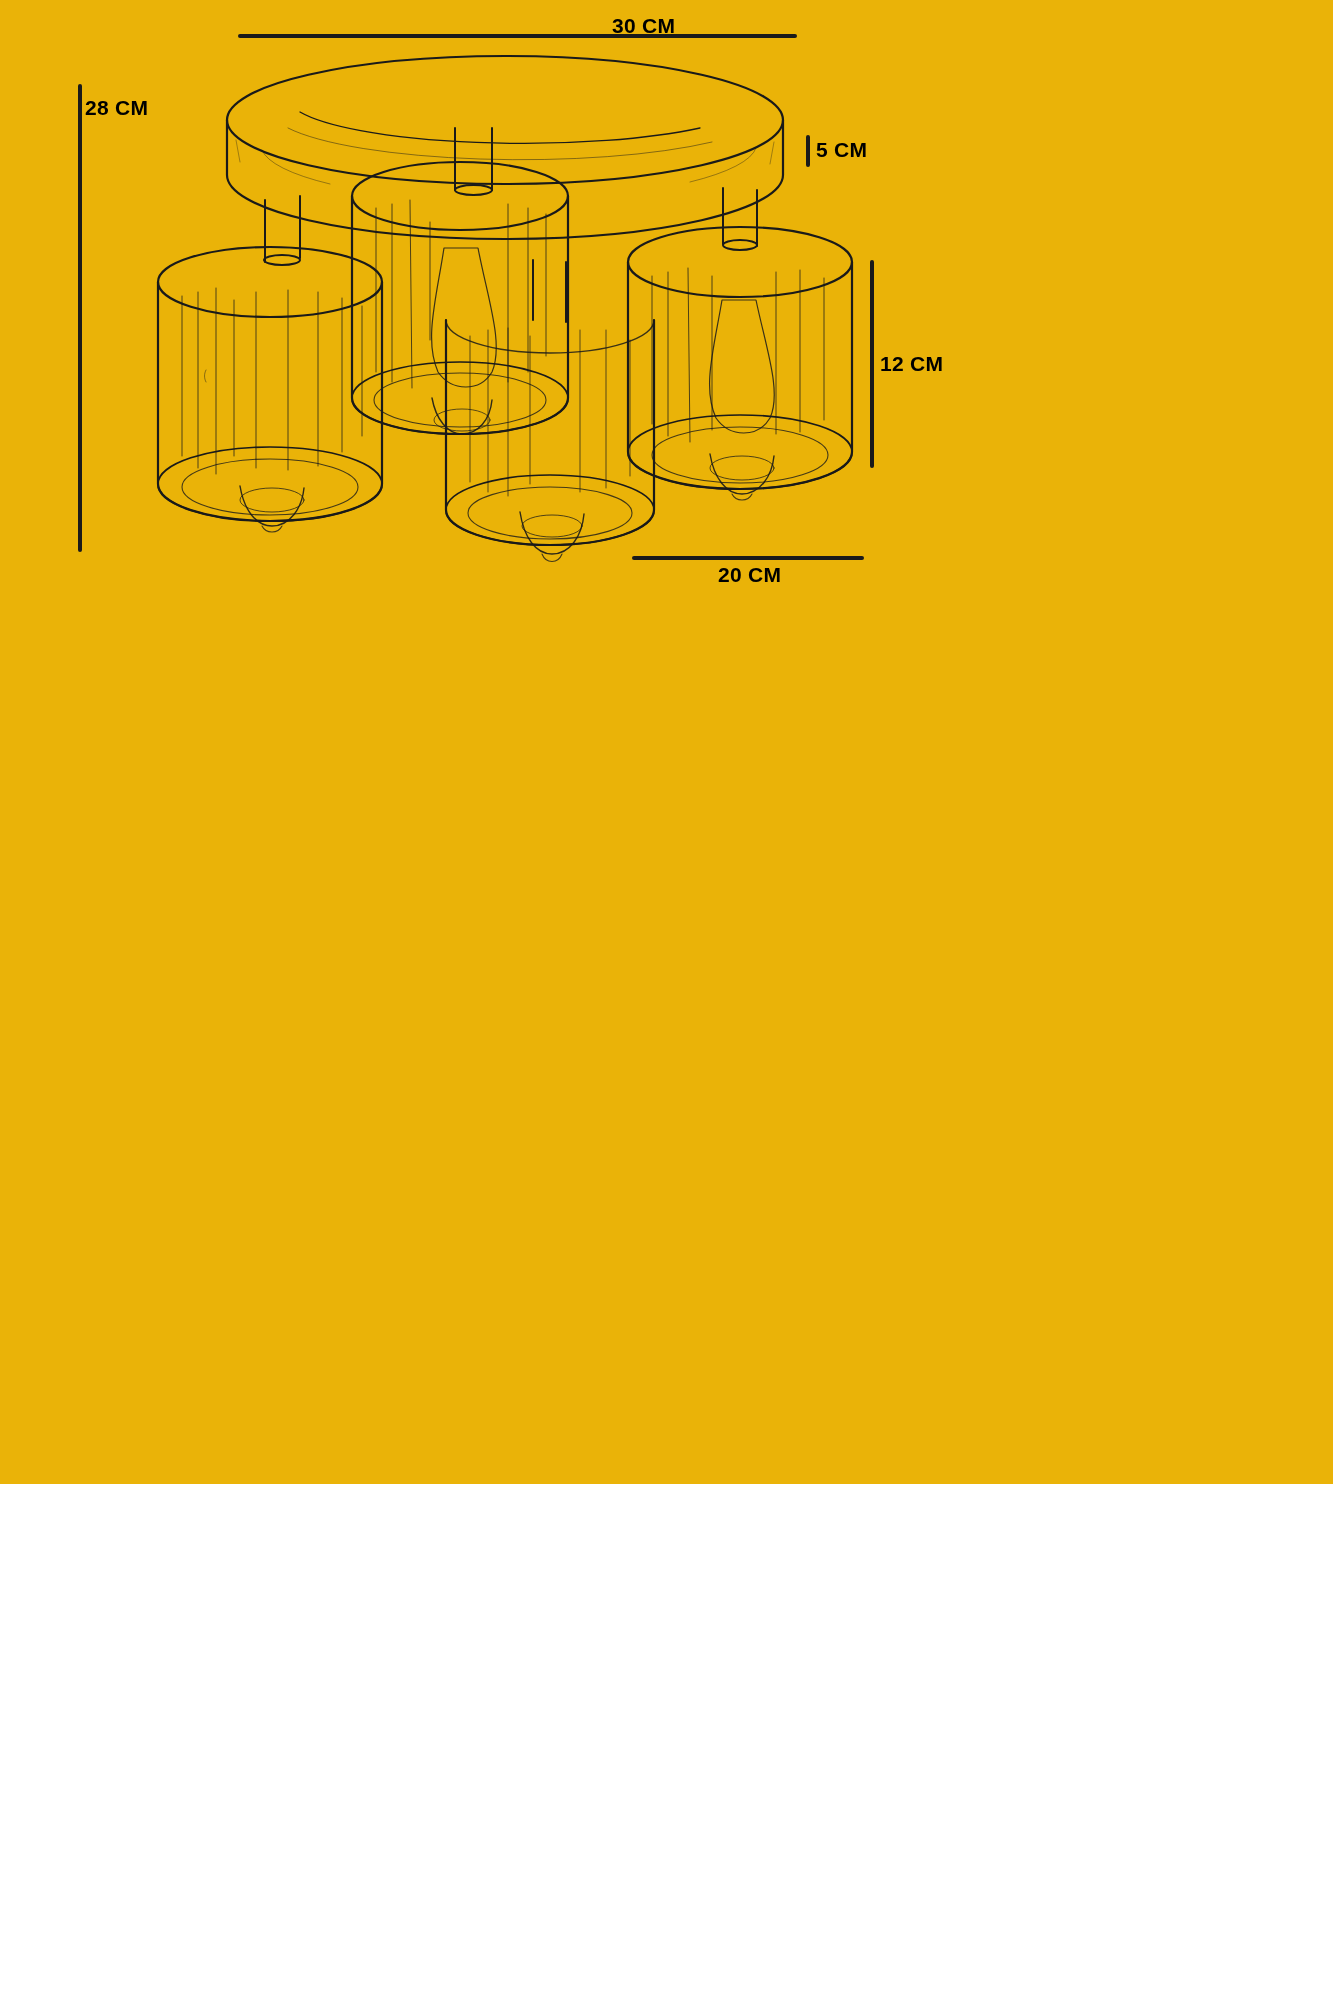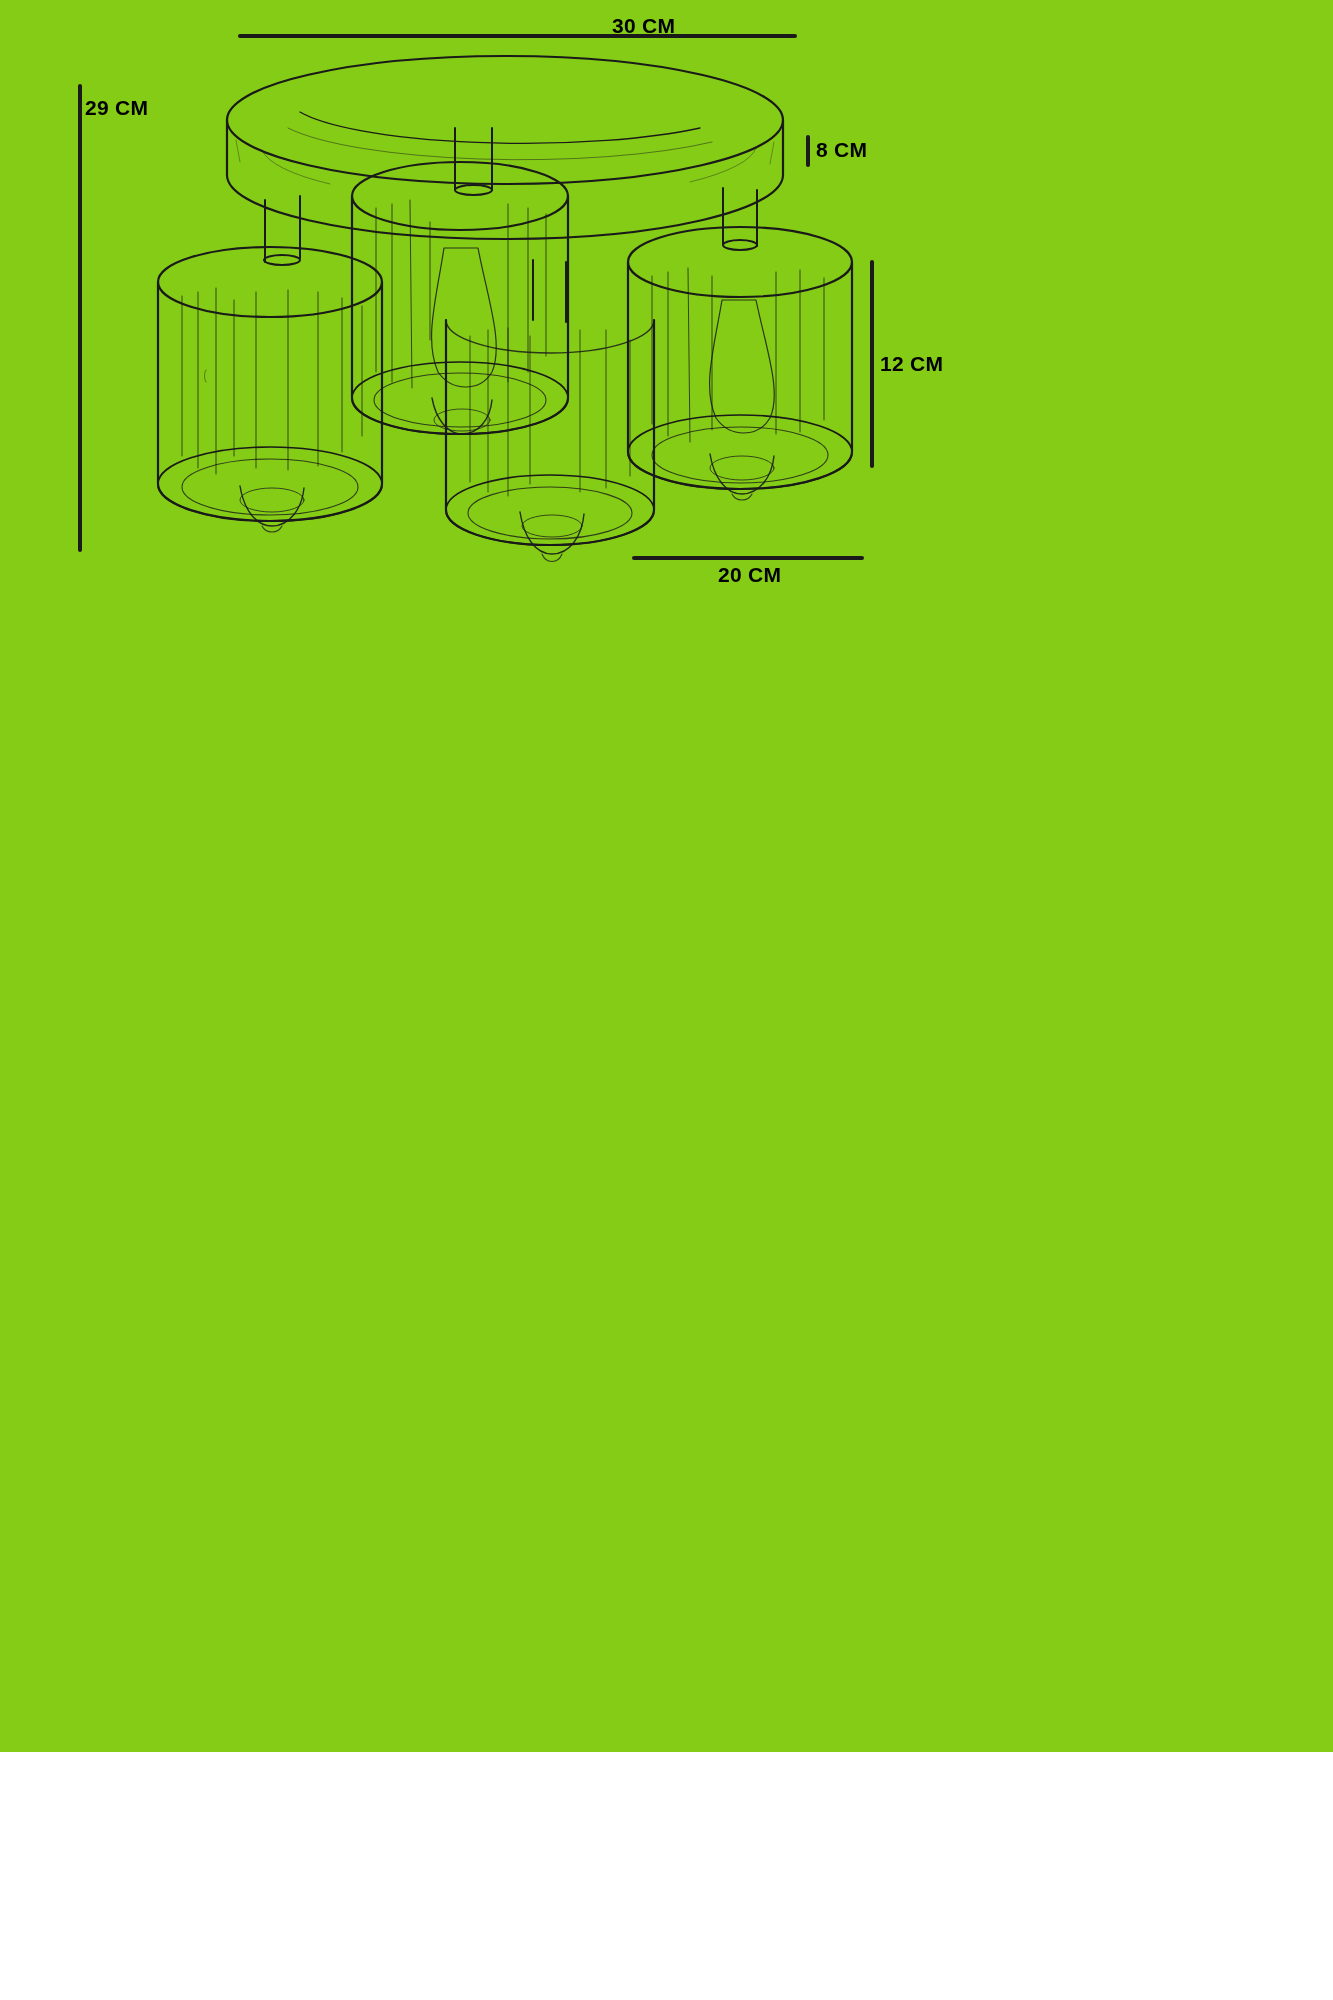--- a/index.html
+++ b/index.html
@@ -6,22 +6,22 @@
     margin: 0;
     padding: 0;
     background: #ffffff;
   }
   body {
     font-family: "Liberation Sans", sans-serif;
   }
   #page {
     position: relative;
     width: 1333px;
-    height: 1752px;
-    background: #84cc16;
+    height: 1484px;
+    background: #eab308;
     overflow: hidden;
   }
   .dim-label {
     position: absolute;
     font-family: "Liberation Sans", sans-serif;
     font-weight: bold;
     color: #000000;
     white-space: nowrap;
     letter-spacing: 0.3px;
   }
@@ -184,21 +184,21 @@
         <path d="M520,512 C524,538 536,554 552,554 C570,554 582,536 584,514" stroke-width="1.4" opacity="0.9"></path>
         <ellipse cx="552" cy="526" rx="30" ry="11" stroke-width="1" opacity="0.75"></ellipse>
         <path d="M542,554 C546,564 558,564 562,554" stroke-width="1.1" opacity="0.8"></path>
       </g>
 
     </g>
   </svg>
 
   <div class="dim-label" id="label-width-top">30 CM</div>
 
-  <div class="dim-label" id="label-height-left">29 CM</div>
-
-  <div class="dim-label" id="label-plate-depth">8 CM</div>
+  <div class="dim-label" id="label-height-left">28 CM</div>
+
+  <div class="dim-label" id="label-plate-depth">5 CM</div>
 
   <div class="dim-label" id="label-shade-height">12 CM</div>
 
   <div class="dim-label" id="label-shade-dia">20 CM</div>
 
 </div>
 
 </body></html>

